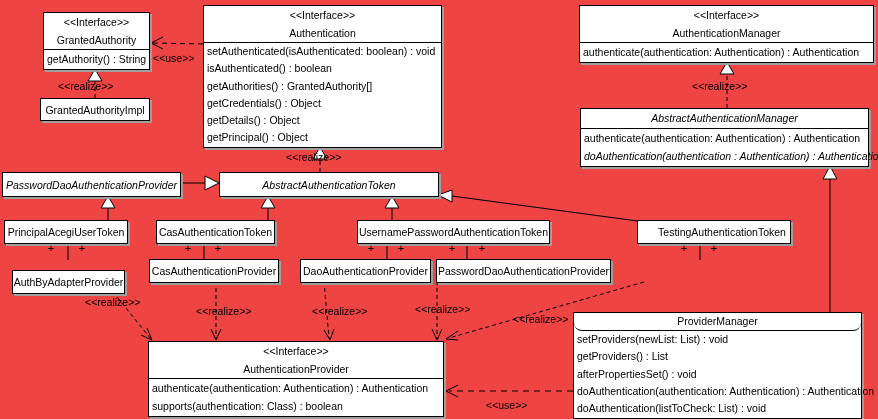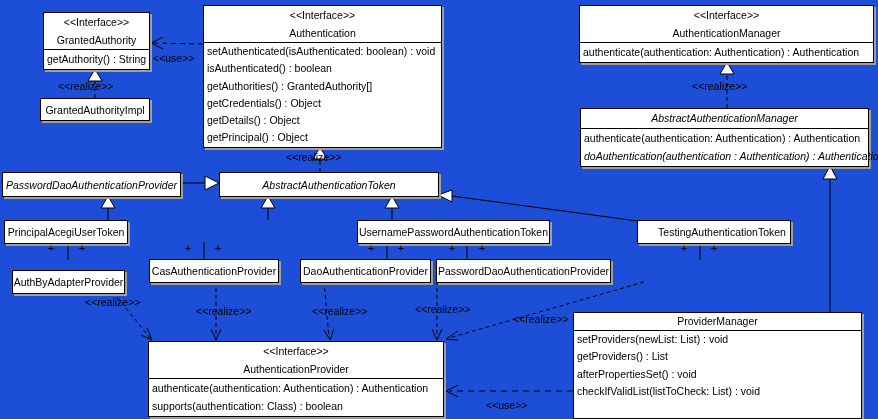--- a/index.html
+++ b/index.html
@@ -1,17 +1,17 @@
 <!DOCTYPE html>
 <html><head>
 <meta charset="utf-8">
 <style>
   html,body{margin:0;padding:0;}
   #canvas{
-    position:relative;width:878px;height:419px;background:#1d4ed8;
+    position:relative;width:878px;height:419px;background:#ef4444;
     font-family:"Liberation Sans","DejaVu Sans",sans-serif;
     font-size:10.5px;color:#000;overflow:hidden;
   }
   #wires{position:absolute;left:0;top:0;z-index:1;}
   .uml-box{
     position:absolute;z-index:2;background:#ffffff;border:1px solid #000;
     box-shadow:2px 2px 0 #9f9f9f;
   }
   .title{text-align:center;border-bottom:1px solid #000;}
   .stereo,.cname{line-height:18px;height:18px;white-space:nowrap;}
@@ -179,20 +179,23 @@
   </div>
 
   <div class="uml-box" style="left:219px;top:172px;width:218px;height:23px;">
     <div class="cname-solo italic">AbstractAuthenticationToken</div>
   </div>
 
   <div class="uml-box" style="left:4px;top:220px;width:122px;height:22px;">
     <div class="cname-solo">PrincipalAcegiUserToken</div>
   </div>
 
+  <div class="uml-box" style="left:156px;top:220px;width:117px;height:22px;">
+    <div class="cname-solo">CasAuthenticationToken</div>
+  </div>
 
   <div class="uml-box" style="left:357px;top:220px;width:191px;height:22px;">
     <div class="cname-solo">UsernamePasswordAuthenticationToken</div>
   </div>
 
   <div class="uml-box" style="left:637px;top:220px;width:136px;height:22px;padding-left:16px;">
     <div class="cname-solo">TestingAuthenticationToken</div>
   </div>
 
   <div class="uml-box" style="left:12px;top:259px;width:111px;height:22px;margin-top:11px;">
@@ -217,28 +220,29 @@
       <div class="stereo">&lt;&lt;Interface&gt;&gt;</div>
       <div class="cname">AuthenticationProvider</div>
     </div>
     <div class="methods m18">
       <div class="method">authenticate(authentication: Authentication) : Authentication</div>
       <div class="method">supports(authentication: Class) : boolean</div>
     </div>
   </div>
 
   <div class="uml-box" style="left:573px;top:312px;width:287px;height:105px;">
-    <div class="title" style="line-height:17px;height:17px;">
+    <div class="title" style="line-height:17px;height:17px;border-radius:8px;">
       <span>ProviderManager</span>
     </div>
     <div class="methods">
       <div class="method">setProviders(newList: List) : void</div>
       <div class="method">getProviders() : List</div>
       <div class="method">afterPropertiesSet() : void</div>
-      <div class="method">checkIfValidList(listToCheck: List) : void</div>
+      <div class="method">doAuthentication(authentication: Authentication) : Authentication</div>
+      <div class="method">doAuthentication(listToCheck: List) : void</div>
     </div>
   </div>
 
   <span class="edge-label" style="left:153px;top:52px;">&lt;&lt;use&gt;&gt;</span>
   <span class="edge-label" style="left:58px;top:80px;">&lt;&lt;realize&gt;&gt;</span>
   <span class="edge-label" style="left:286px;top:151px;">&lt;&lt;realize&gt;&gt;</span>
   <span class="edge-label" style="left:692px;top:80px;">&lt;&lt;realize&gt;&gt;</span>
   <span class="edge-label" style="left:85px;top:296px;">&lt;&lt;realize&gt;&gt;</span>
   <span class="edge-label" style="left:196px;top:305px;">&lt;&lt;realize&gt;&gt;</span>
   <span class="edge-label" style="left:312px;top:305px;">&lt;&lt;realize&gt;&gt;</span>

